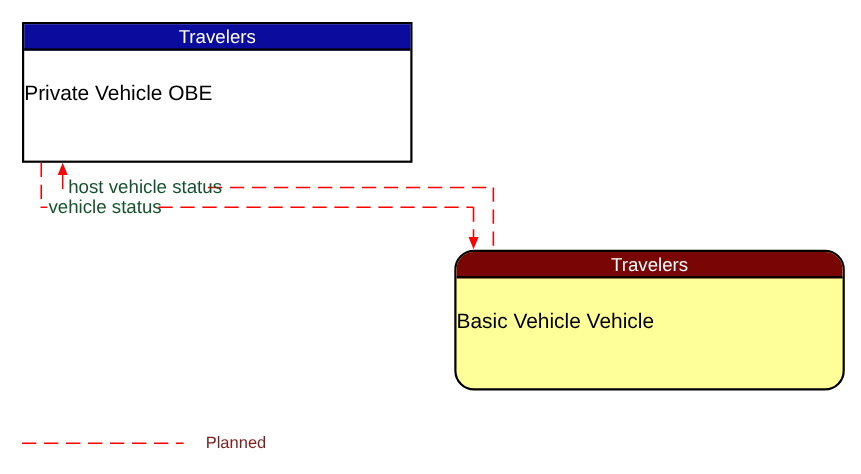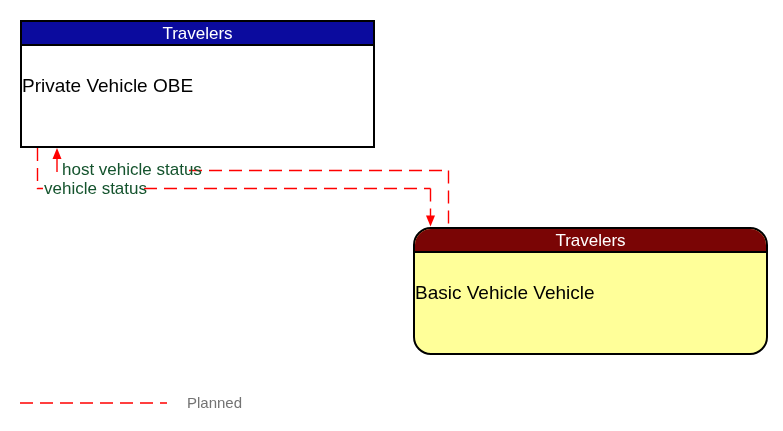--- a/index.html
+++ b/index.html
@@ -72,21 +72,21 @@
     font-size: 17px;
     line-height: 15px;
     white-space: nowrap;
   }
   #lbl-host { left: 62px; top: 162px; }
   #lbl-control { left: 44px; top: 181px; }
   .legend-label {
     position: absolute;
     left: 187px;
     top: 395px;
-    color: #737373;
+    color: #7f1d1d;
     font-size: 15px;
     line-height: 15px;
     white-space: nowrap;
   }
 </style>
 </head>
 <body>
 
 <div class="canvas">
 

